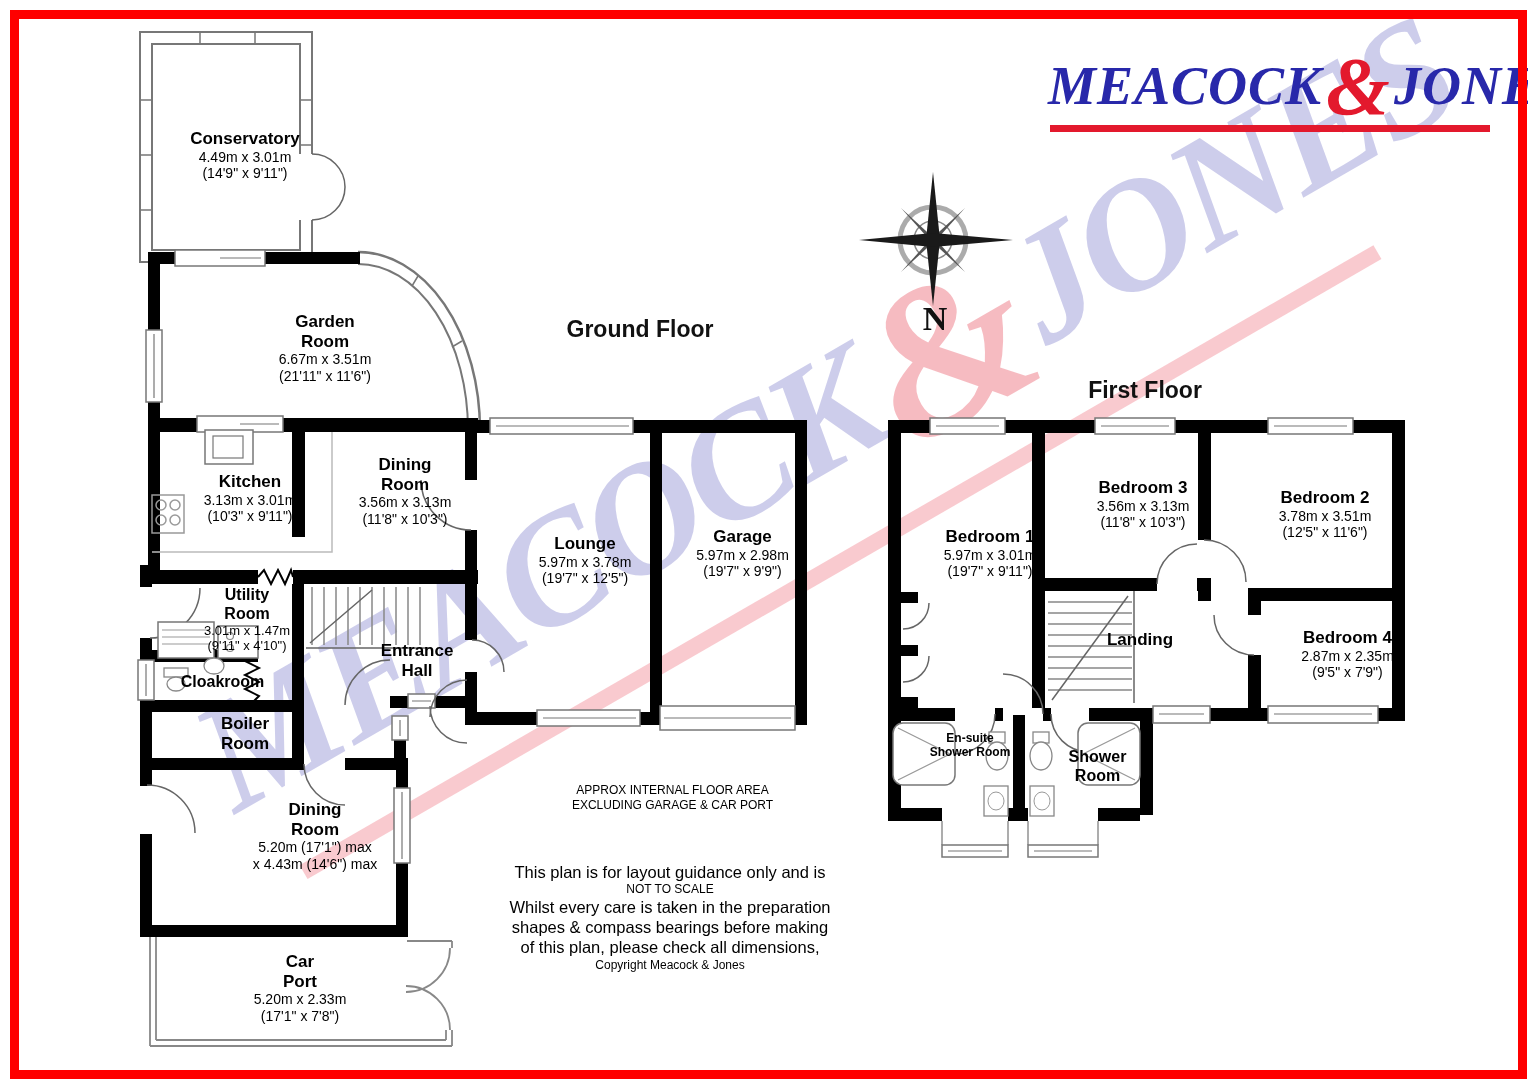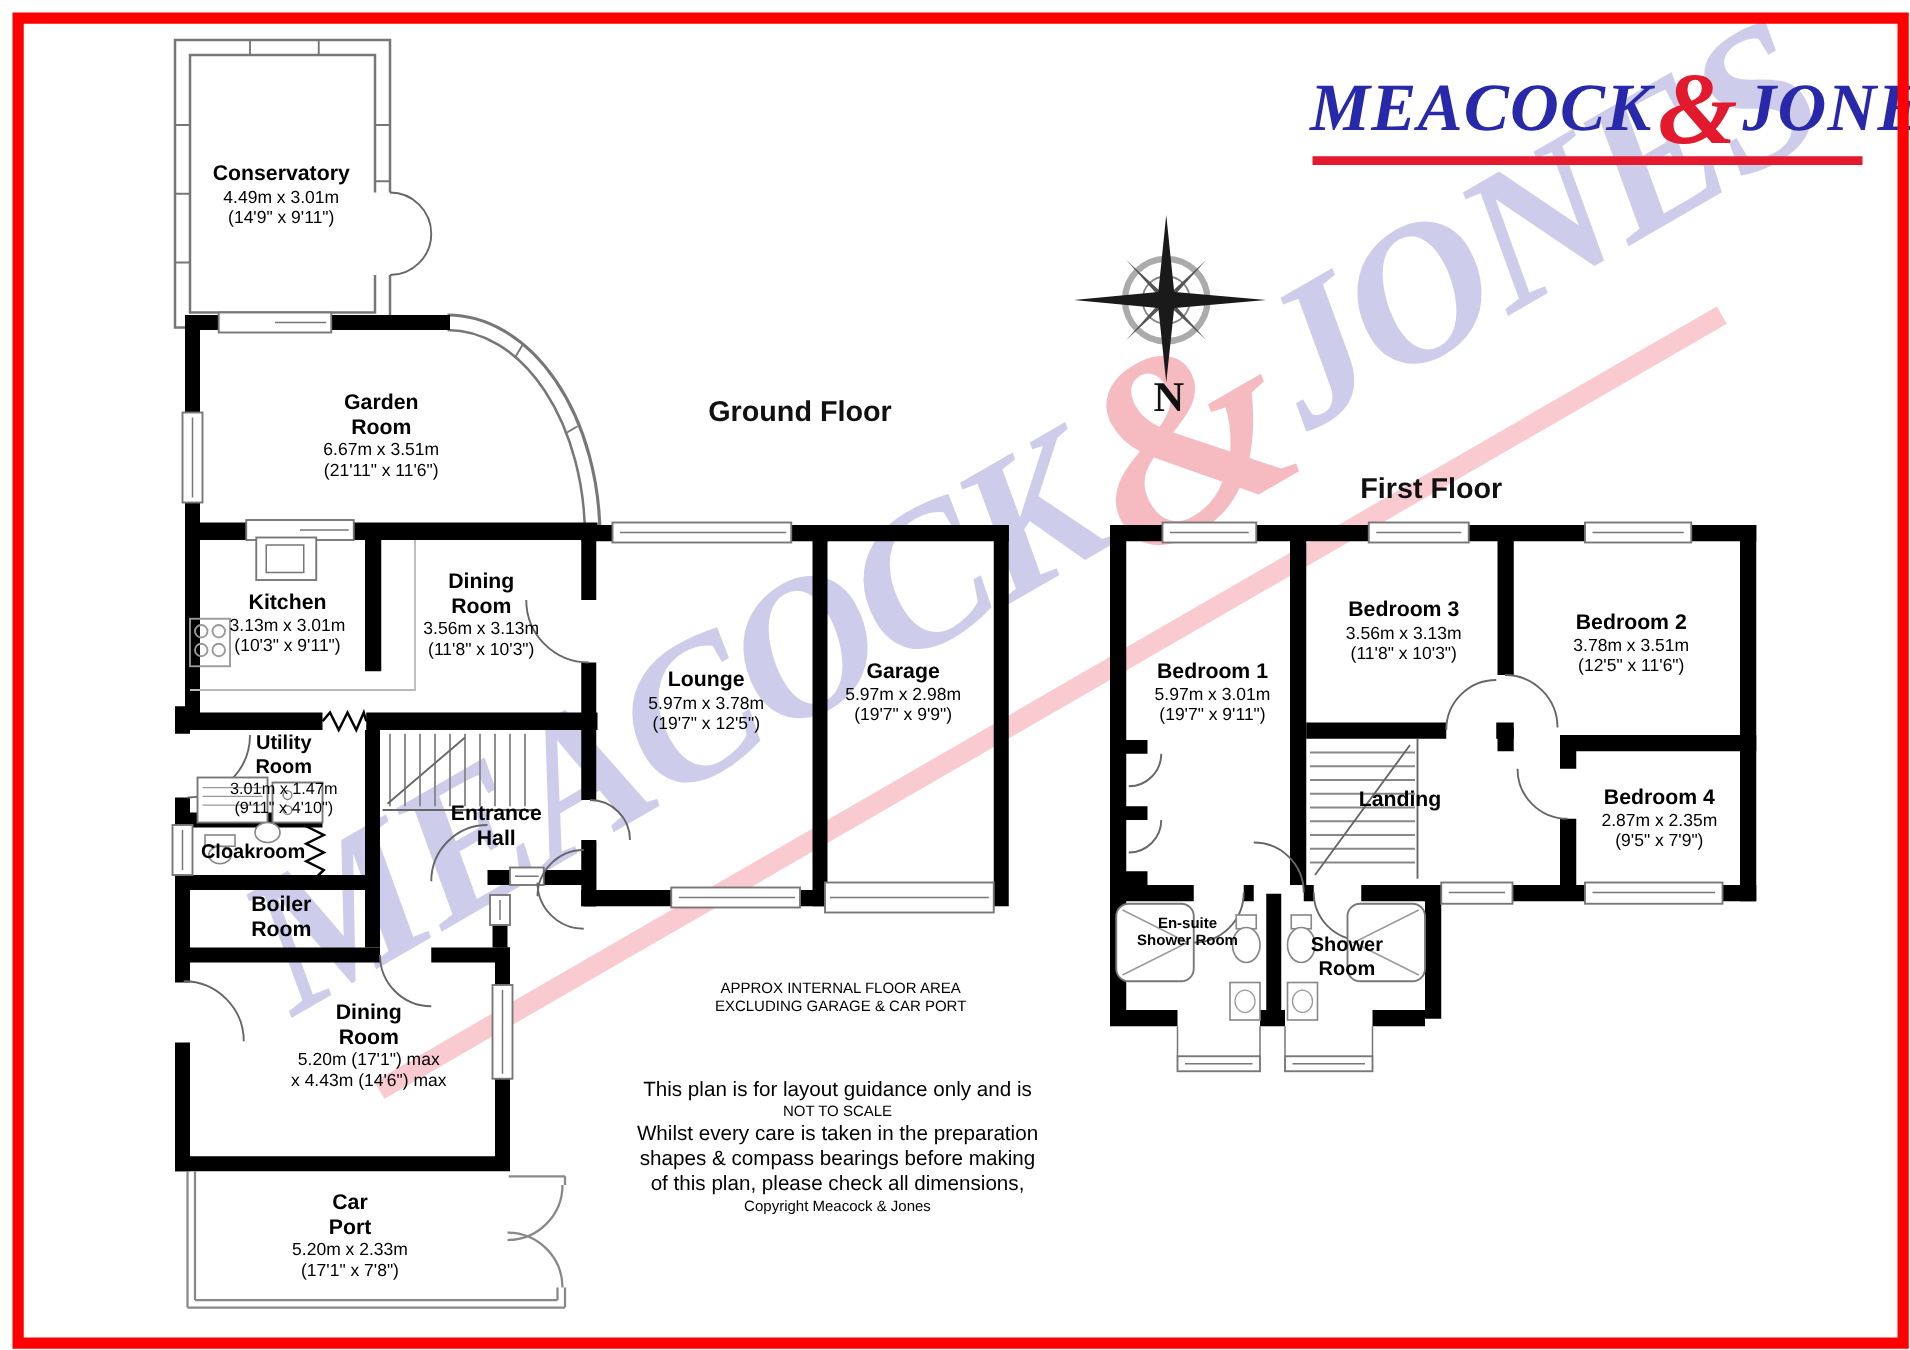--- a/index.html
+++ b/index.html
@@ -2,21 +2,21 @@
 <html><head>
 <meta charset="utf-8">
 <style>
   html,body{margin:0;padding:0;background:#fff;}
   body{width:1528px;height:1080px;position:relative;overflow:hidden;
        font-family:"Liberation Sans", sans-serif;}
   .red-frame{position:absolute;left:10px;top:10px;width:1499px;height:1051px;
        border:9px solid #fe0000;z-index:40;pointer-events:none;}
   svg.plan{position:absolute;left:0;top:0;z-index:10;}
   
-  .lbl{position:absolute;text-align:center;color:#000;z-index:20;line-height:1.16;}
+  .lbl{position:absolute;text-align:center;color:#000;z-index:20;line-height:1.16;padding-left:20px;}
   .lbl .nm{font-weight:bold;font-size:17px;margin:0 auto;}
   .lbl .dm{font-size:14px;}
   .floor-title{position:absolute;font-weight:bold;font-size:23px;color:#111;
        text-align:center;z-index:20;}
   
   .logo{position:absolute;left:1048px;top:40px;width:444px;height:88px;z-index:30;
        text-align:center;white-space:nowrap;}
   .logo .lg-b{font-family:"Liberation Serif",serif;font-style:italic;font-weight:bold;
        font-size:54px;color:#2828aa;letter-spacing:1px;}
   .logo .lg-r{font-family:"Liberation Serif",serif;font-style:italic;font-weight:bold;

